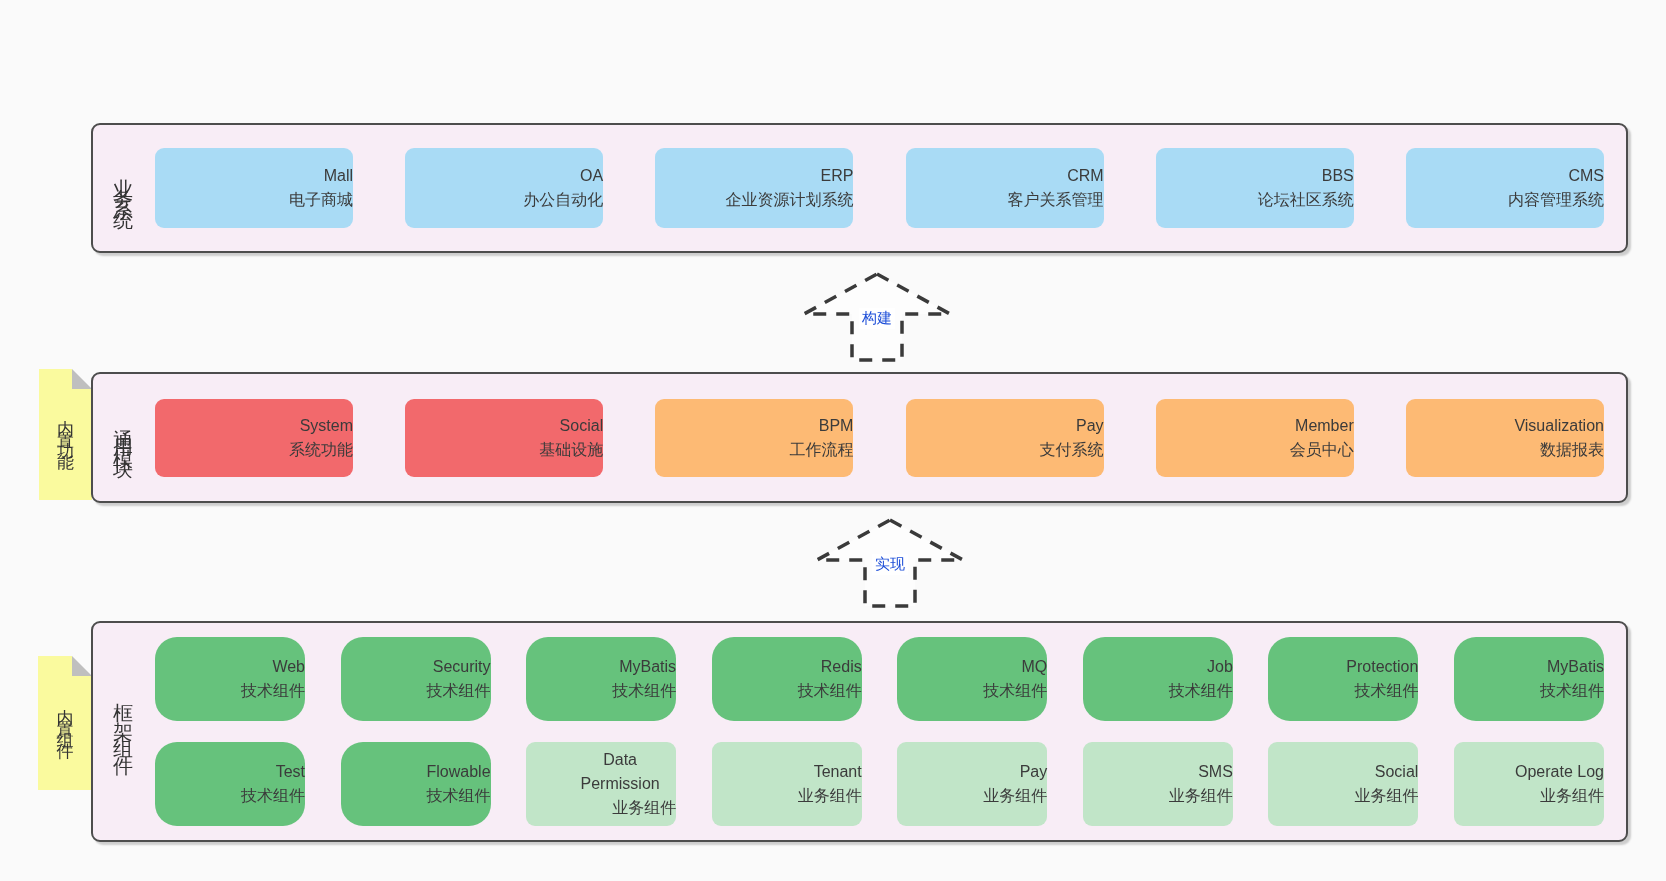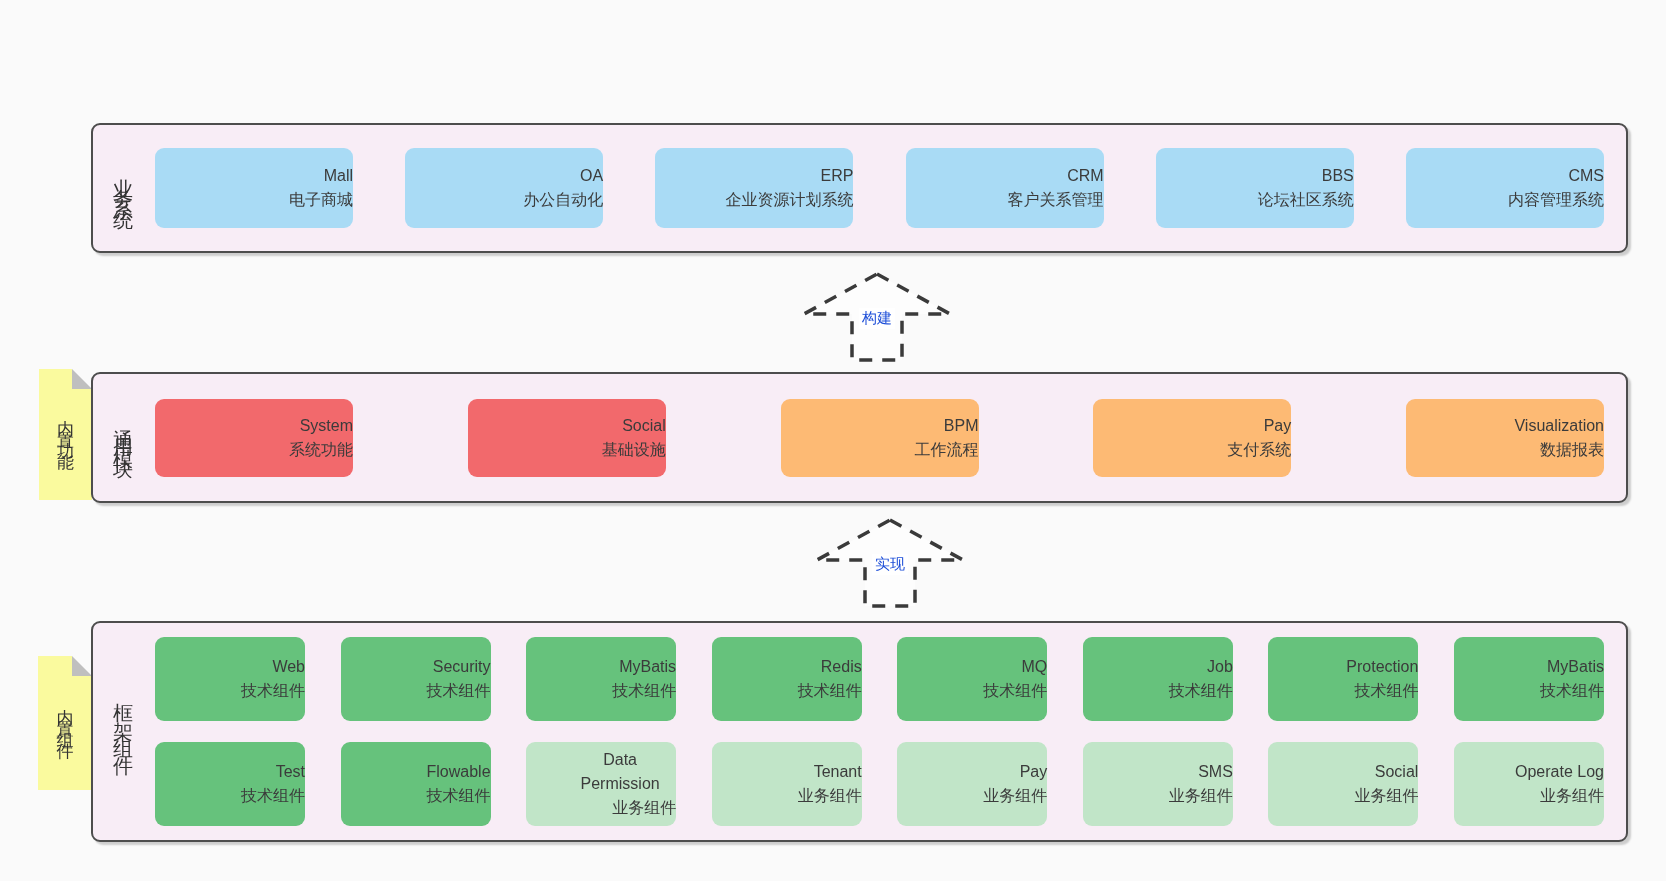--- a/index.html
+++ b/index.html
@@ -53,21 +53,21 @@
     text-align:center;font-size:16px;line-height:24px;color:#3b3b3b;
   }
   .cols6 .box{width:198px;height:80px;}
   .panel-modules .cols6 .box{height:78px;}
   .cols8 .box{width:150px;height:84px;}
   .cols8 .box .en{max-width:112px;}
 
   .v-blue{background:#a9dbf5;}
   .v-red{background:#f2696c;}
   .v-pink{background:#fdba74;}
-  .v-green{background:#66c27c;}
+  .v-green{background:#66c27c;border-radius:22px;}
   .v-lightgreen{background:#c1e5c8;}
 
   
   .note{
     position:absolute;z-index:0;
     background:#fafa9e;
     display:flex;align-items:center;justify-content:center;
     writing-mode:vertical-rl;text-orientation:upright;
     font-size:17px;letter-spacing:11px;color:#333;
     padding-bottom:11px;box-sizing:border-box;
@@ -156,20 +156,24 @@
           </div>
           <div class="box v-pink">
             <div class="en">BPM</div>
             <div class="zh">工作流程</div>
           </div>
           <div class="box v-pink">
             <div class="en">Pay</div>
             <div class="zh">支付系统</div>
           </div>
           <div class="box v-pink">
+            <div class="en">Member</div>
+            <div class="zh">会员中心</div>
+          </div>
+          <div class="box v-pink">
             <div class="en">Visualization</div>
             <div class="zh">数据报表</div>
           </div>
         </div>
       </div>
   </div>
 
   <div class="arrow arrow-2">
     <svg viewBox="0 0 154 92">
       <polygon points="77,3 150,43 102,43 102,89 52,89 52,43 4,43" fill="#fdfdfd" stroke="#3a3a3a" stroke-width="3.5" stroke-dasharray="13 10"></polygon>

